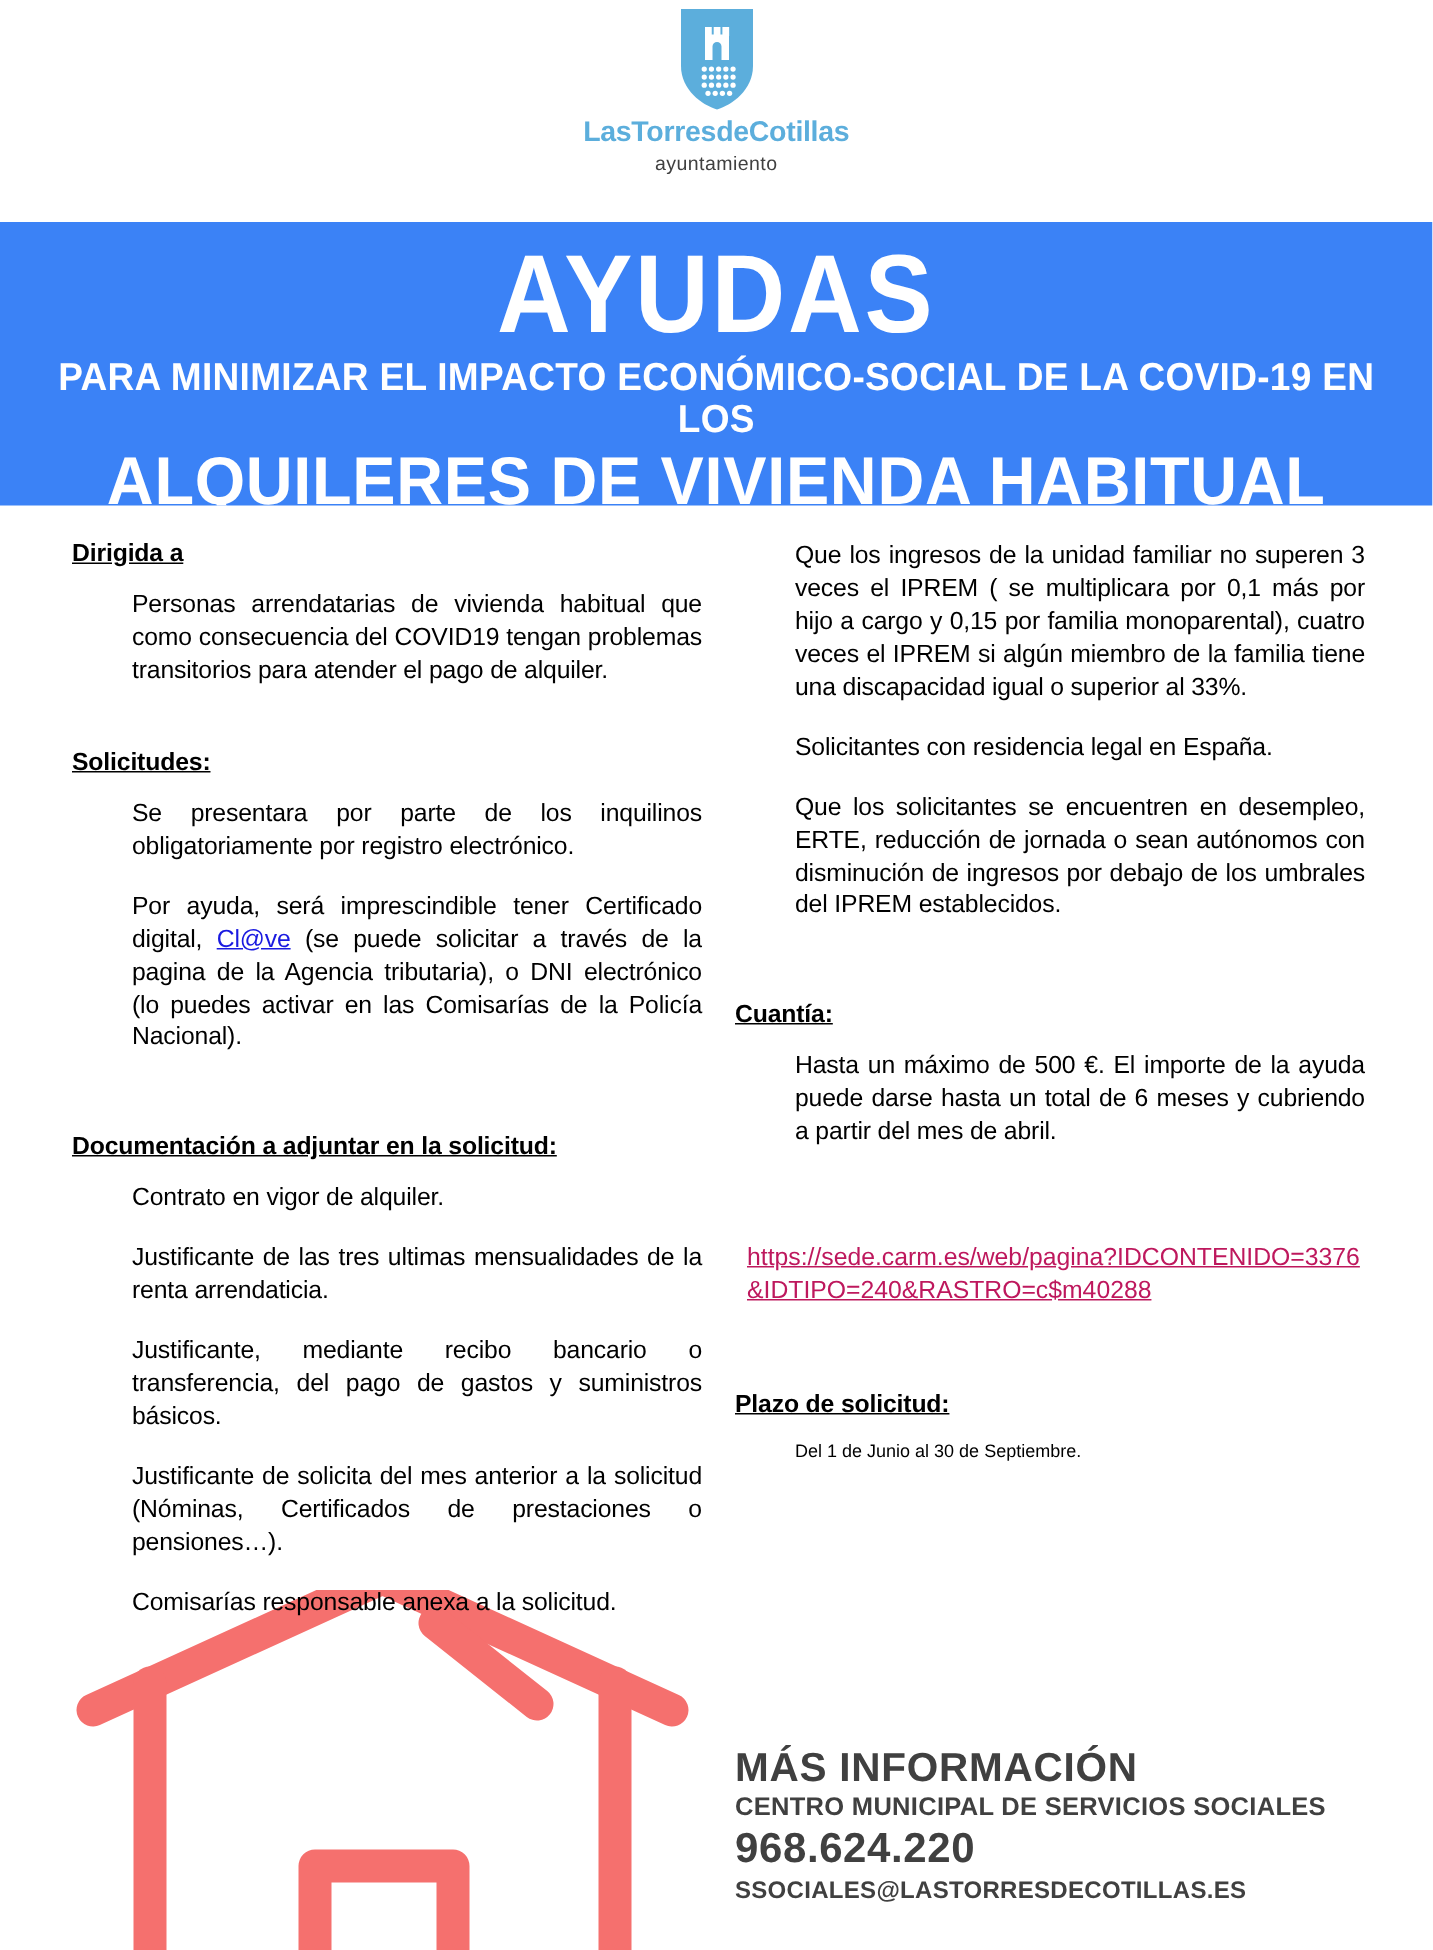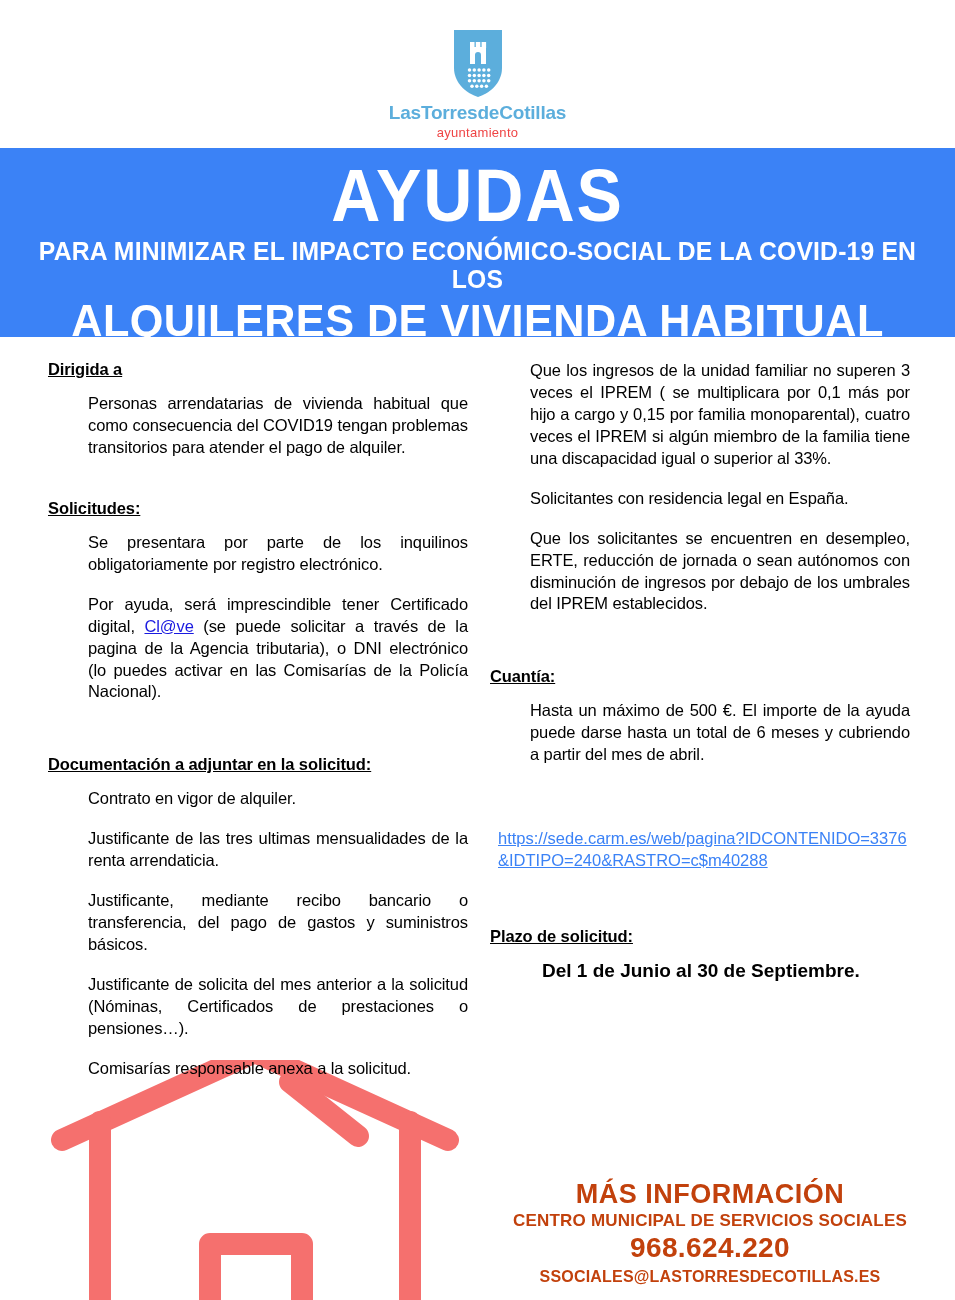--- a/index.html
+++ b/index.html
@@ -12,38 +12,38 @@
     height: 1300px;
     position: relative;
     overflow: hidden;
     font-family: "Liberation Sans", sans-serif;
     color: #000000;
   }
 
   
   #logo-block {
     position: absolute;
-    top: 26px;
+    top: 2px;
     left: 0;
     width: 955px;
     text-align: center;
   }
   #shield-wrap { line-height: 0; }
   #logo-wordmark {
     margin-top: 2px;
     font-size: 19px;
     font-weight: bold;
     color: #5CAEDC;
     letter-spacing: -0.2px;
   }
   #logo-subword {
     margin-top: 1px;
     font-size: 13px;
     font-weight: normal;
-    color: #ef4444;
+    color: #404040;
     letter-spacing: 0.3px;
   }
 
   
   #banner {
     position: absolute;
     top: 148px;
     left: 0;
     width: 955px;
     height: 189px;
@@ -116,44 +116,42 @@
   .para b { font-weight: normal; }
   .gap-lg { height: 22px; }
   .gap-md { height: 12px; }
   .link {
     color: #1a1ae0;
     text-decoration: underline;
   }
   #solicita-link {
     font-size: 16.5px;
     line-height: 1.3;
-    color: #3b82f6;
+    color: #be185d;
     text-decoration: underline;
     padding-left: 8px;
     display: block;
     word-break: break-all;
     text-align: left;
     margin: 0;
   }
   .bold-para {
-    font-size: 19px;
-    font-weight: bold;
+    font-size: 12px;
+    font-weight: normal;
     padding-left: 40px;
-    margin: 12px;
+    margin: 0;
   }
 
   
   #footer {
     position: absolute;
     left: 490px;
     top: 1163px;
     width: 440px;
-    text-align: center;
-    color: #c2410c;
-    margin-top: 16px;
+    color: #404040;
   }
   #footer-more {
     font-size: 27px;
     font-weight: bold;
     letter-spacing: 0.5px;
     line-height: 1.12;
   }
   #footer-center {
     font-size: 17px;
     font-weight: bold;

